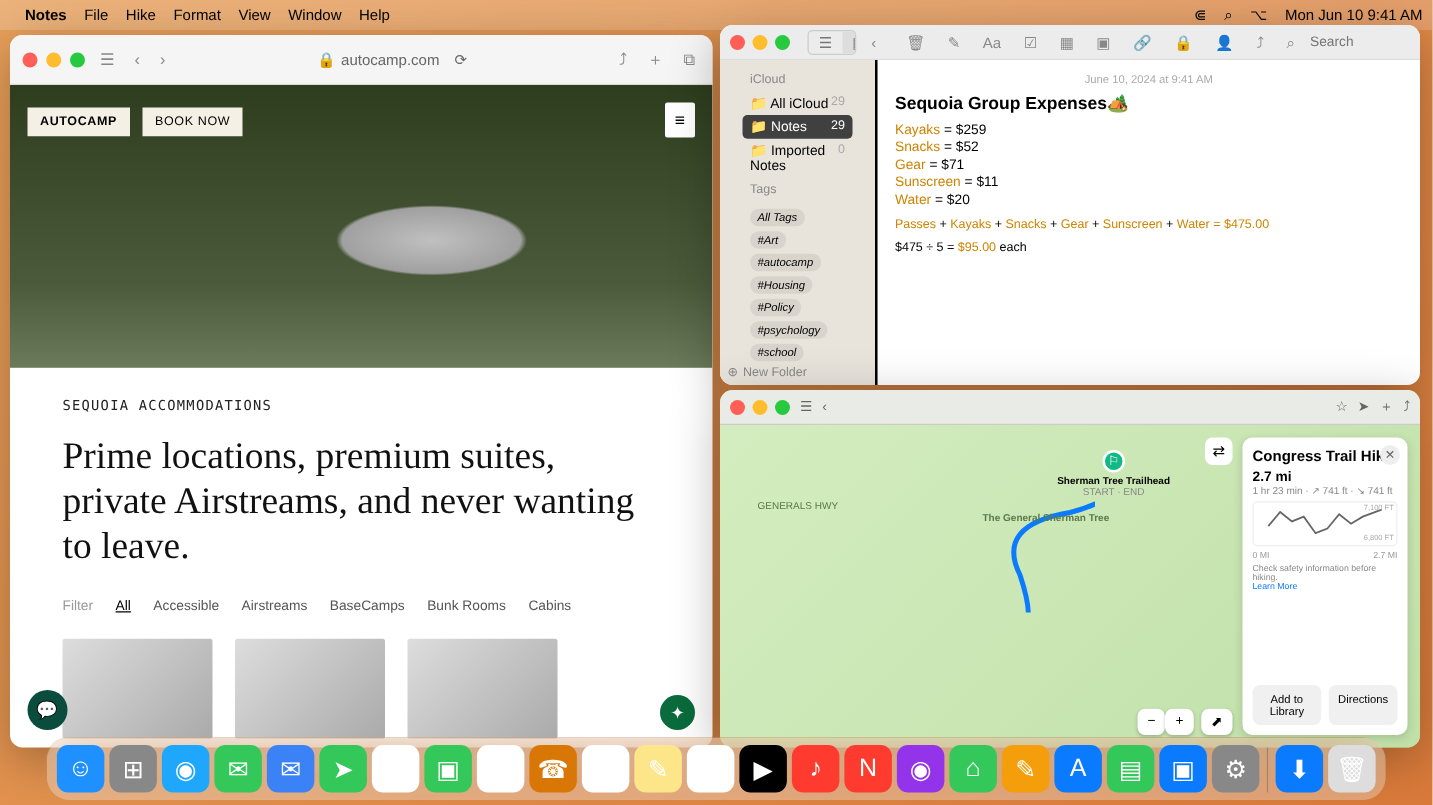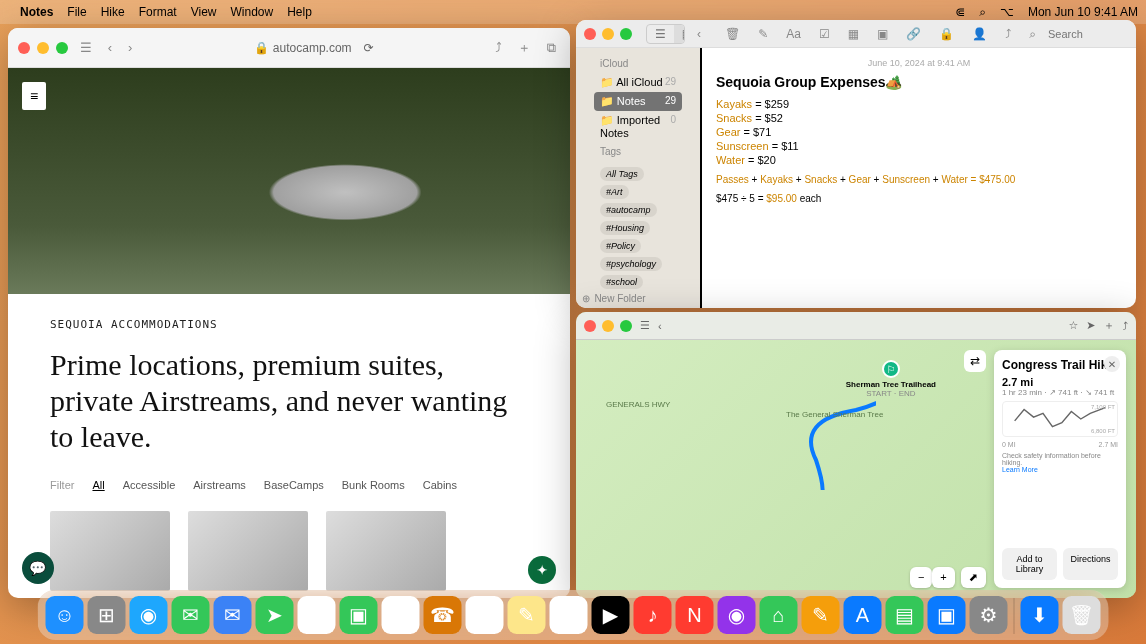--- a/index.html
+++ b/index.html
@@ -45,21 +45,21 @@
 .notes-toolbar .tl-wrap { display:flex; gap:6px; margin-right:8px;}
 .notes-toolbar .seg { display:flex; border:1px solid #ccc; border-radius:4px; overflow:hidden;}
 .notes-toolbar .seg div { padding:2px 8px; }
 .notes-toolbar .seg .on { background:#ddd; }
 .notes-toolbar .tool { padding:2px 6px; color:#888; }
 .notes-toolbar input { border:none; background:transparent; font-size:11px; width:80px; outline:none;}
 .notes-body { flex:1; display:flex; }
 .notes-sidebar { width: 126px; background: #e8e4dc; border-right: 2px solid #000000; padding: 6px 18px; font-size: 11px; }
 .ns-header { color:#888; font-size:10px; padding:4px 6px; }
 .ns-item { display:flex; align-items:flex-start; justify-content:space-between; padding:3px 6px; border-radius:4px; }
-.ns-item.sel { background:#737373; color:#fff; }
+.ns-item.sel { background:#404040; color:#fff; }
 .ns-item .cnt { color:#aaa; font-size:10px; }
 .ns-item.sel .cnt { color:#fff; }
 .tags-wrap { padding:6px; display:flex; flex-wrap:wrap; gap:4px;font-style:italic; }
 .tag { background:#d8d4cc; border-radius:8px; padding:2px 6px; font-size:9px; }
 .ns-footer { position:absolute; bottom:4px; left:6px; font-size:10px; color:#888; display:flex; align-items:center; gap:4px;}
 .notes-content { flex:1; padding: 10px 14px; font-size: 11px; overflow:auto; }
 .note-date { text-align:center; color:#aaa; font-size:9px; margin-bottom:6px;}
 .note-title { font-weight:700; font-size:14px; margin-bottom:8px; }
 .note-line { margin-bottom:2px; }
 .yel { color:#cc8400; }
@@ -129,20 +129,24 @@
       <span>autocamp.com</span>
       <span style="margin-left:8px;">⟳</span>
     </div>
     <span class="tb-btn">⤴</span>
     <span class="tb-btn">＋</span>
     <span class="tb-btn">⧉</span>
   </div>
   <div class="safari-content">
     <div class="hero">
       <div class="hero-top">
+        <div>
+          <span class="logo-btn">AUTOCAMP</span>
+          <span class="book-btn">BOOK NOW</span>
+        </div>
         <span class="burger">≡</span>
       </div>
     </div>
     <div class="hero-body">
       <div class="eyebrow">SEQUOIA ACCOMMODATIONS</div>
       <div class="headline">Prime locations, premium suites, private Airstreams, and never wanting to leave.</div>
       <div class="filters">
         <span>Filter</span>
         <span class="active">All</span>
         <span>Accessible</span>
@@ -255,21 +259,21 @@
   <div class="maps-canvas">
     <svg class="route">
         <path d="M 20 260 Q 60 220 100 240 Q 140 260 160 200 Q 180 140 220 160 Q 260 180 240 120 Q 220 80 280 70 Q 320 60 340 30 Q 350 20 360 30" stroke="#0a7aff" stroke-width="4" fill="none"></path>
       </svg>
     <span class="map-label" style="top:60px;left:30px;">GENERALS HWY</span>
     <div class="trailhead">
       <div class="pin">⚐</div>
       <div style="font-weight:600">Sherman Tree Trailhead</div>
       <div style="color:#888">START · END</div>
     </div>
-    <span class="map-label" style="top:70px;left:210px;text-align:center;">The General Sherman Tree</span>
+    <span class="map-label" style="top:70px;left:210px;text-align:center;font-weight:bold;">The General Sherman Tree</span>
     <div class="mode-toggle">⇄</div>
     <div class="map-panel">
       <div class="close">✕</div>
       <h3>Congress Trail Hike</h3>
       <div class="dist">2.7 mi</div>
       <div class="stats">1 hr 23 min · ↗ 741 ft · ↘ 741 ft</div>
       <div class="elev-chart">
         <svg viewBox="0 0 100 36">
             <polyline points="2,20 12,8 22,16 32,12 42,26 52,22 62,10 72,18 82,12 98,6" stroke="#666" stroke-width="1.5" fill="none"></polyline>
           </svg>

